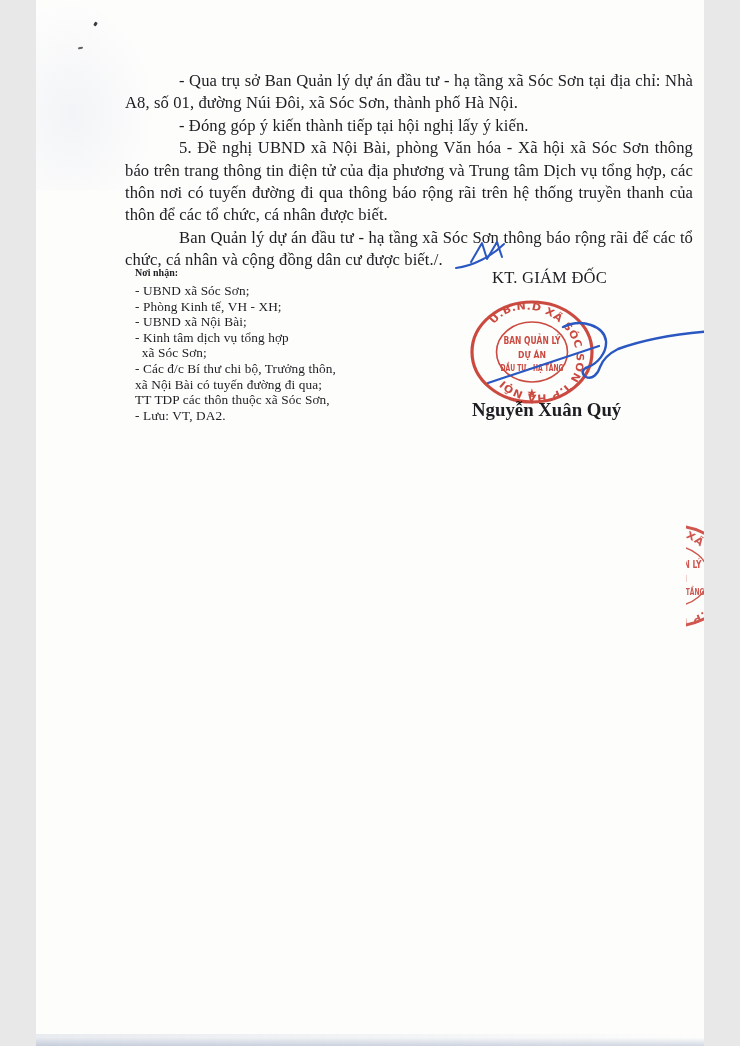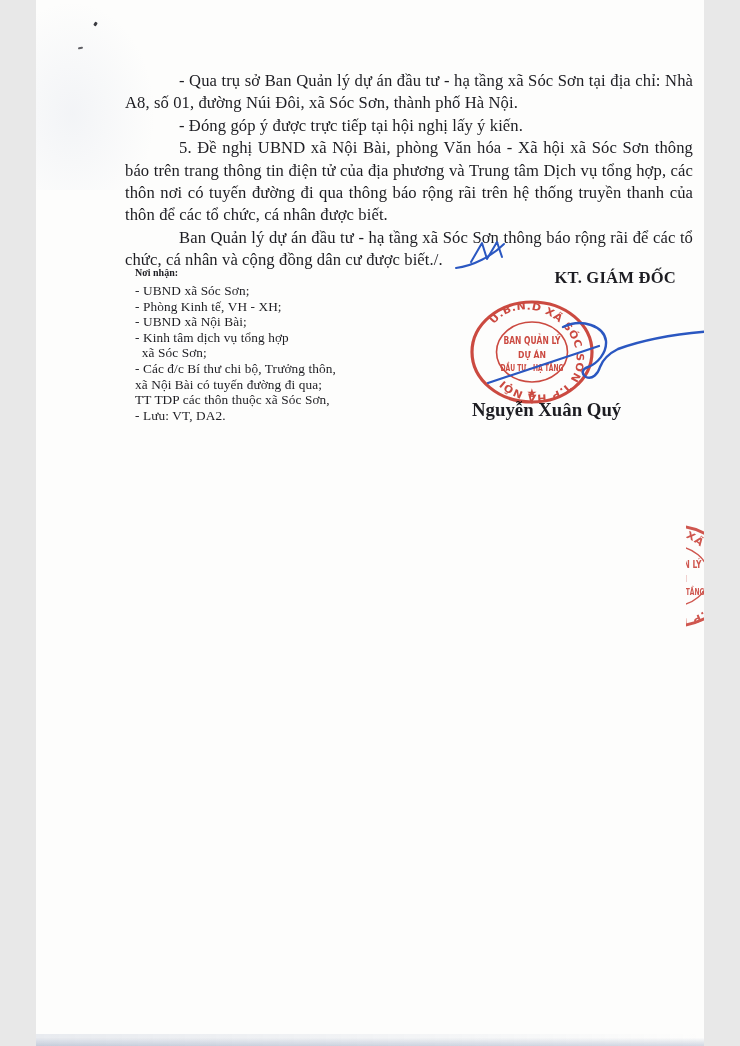--- a/index.html
+++ b/index.html
@@ -14,22 +14,22 @@
   .body-text p{
     margin:0; font-size:16.6px; line-height:22.4px;
     text-align:justify; text-indent:54px; letter-spacing:.1px;
   }
   
   .recipients{position:absolute; left:99px; top:267px; width:250px;}
   .recipients-heading{font-size:10px; font-weight:bold; margin-bottom:5px;}
   .r-item{font-size:13.3px; line-height:15.6px; white-space:pre; letter-spacing:.1px;}
   
   .signoff{
-    position:absolute; left:444px; top:268px; width:196px;
-    text-align:right; font-weight:bold; font-size:16.6px; line-height:19.4px;
+    position:absolute; left:456px; top:268px; width:196px;
+    text-align:left; font-weight:normal; font-size:16.6px; line-height:19.4px;
     letter-spacing:.2px;
   }
   .signer{
     position:absolute; left:436px; top:399px; width:196px;
     text-align:left; font-weight:bold; font-size:18.8px;
   }
   
   .stamp{width:140px; height:140px; display:block;}
   .stamp-main{
     position:absolute; left:426px; top:282px; width:140px; height:140px;
@@ -64,21 +64,21 @@
 <body>
 
 <div class="page">
 
   <div class="corner-haze"></div>
   <div class="speck s1"></div>
   <div class="speck s2"></div>
 
   <section class="body-text">
     <p>- Qua trụ sở Ban Quản lý dự án đầu tư - hạ tầng xã Sóc Sơn tại địa chỉ: Nhà A8, số 01, đường Núi Đôi, xã Sóc Sơn, thành phố Hà Nội.</p>
-    <p>- Đóng góp ý được trực tiếp tại hội nghị lấy ý kiến.</p>
+    <p>- Đóng góp ý kiến thành tiếp tại hội nghị lấy ý kiến.</p>
     <p>5. Đề nghị UBND xã Nội Bài, phòng Văn hóa - Xã hội xã Sóc Sơn thông báo trên trang thông tin điện tử của địa phương và Trung tâm Dịch vụ tổng hợp, các thôn nơi có tuyến đường đi qua thông báo rộng rãi trên hệ thống truyền thanh của thôn để các tổ chức, cá nhân được biết.</p>
     <p>Ban Quản lý dự án đầu tư - hạ tầng xã Sóc Sơn thông báo rộng rãi để các tổ chức, cá nhân và cộng đồng dân cư được biết./.</p>
   </section>
 
   <div class="recipients">
     <div class="recipients-heading">Nơi nhận:</div>
     <div class="r-item">- UBND xã Sóc Sơn;</div>
     <div class="r-item">- Phòng Kinh tế, VH - XH;</div>
     <div class="r-item">- UBND xã Nội Bài;</div>
     <div class="r-item">- Kinh tâm dịch vụ tổng hợp</div>

